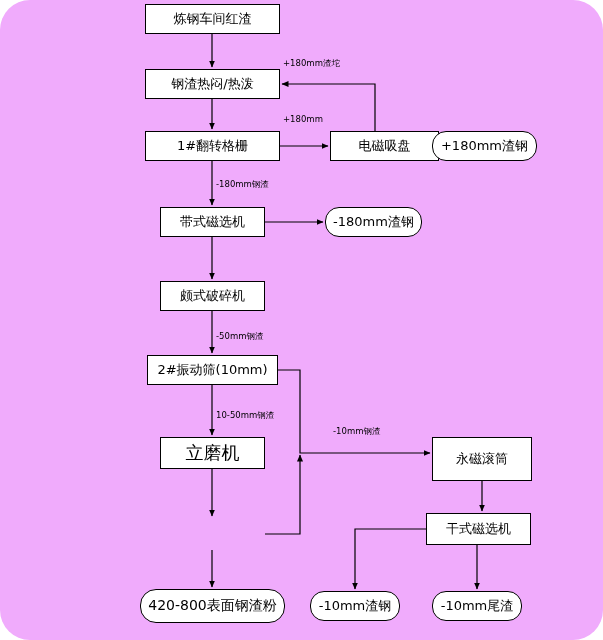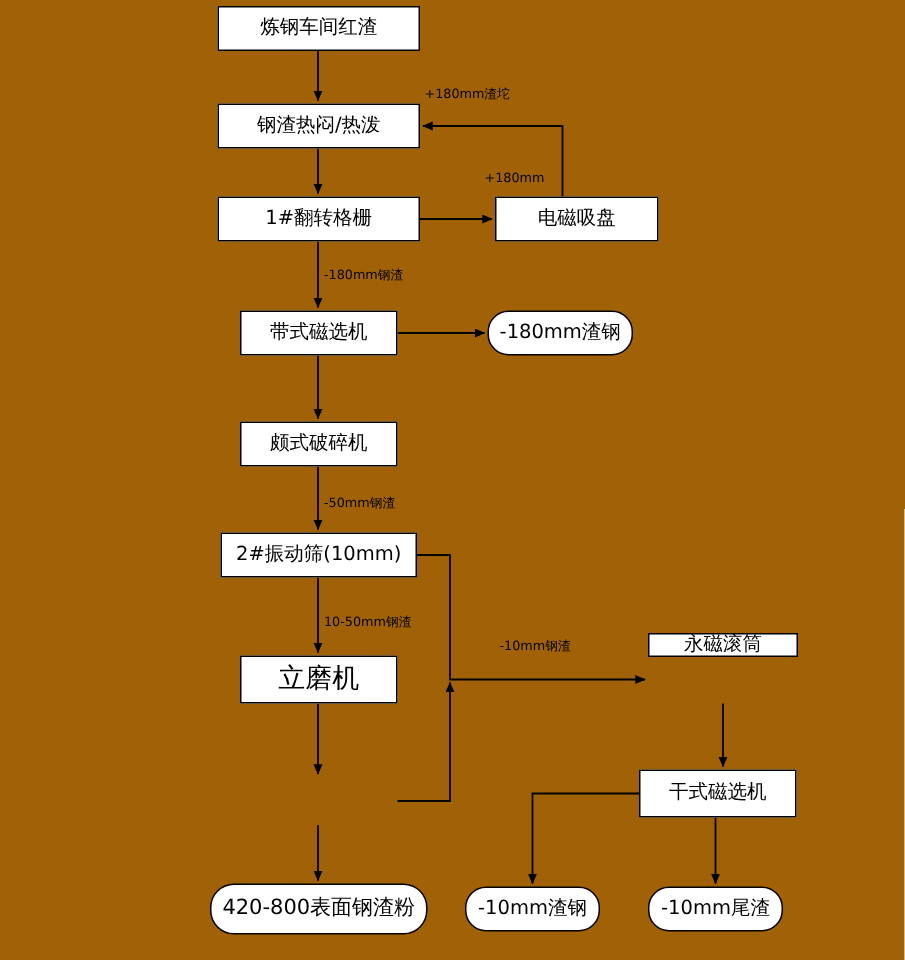--- a/index.html
+++ b/index.html
@@ -7,22 +7,23 @@
     padding: 0;
     background: #ffffff;
   }
   body {
     font-family: "DejaVu Sans", "Liberation Sans", sans-serif;
   }
   #canvas {
     position: relative;
     width: 603px;
     height: 640px;
-    background: #a16207;
+    background: #f0abfc;
     overflow: hidden;
+    border-radius: 30px;
   }
   .node {
     position: absolute;
     box-sizing: border-box;
     border: 1px solid #000000;
     background: #ffffff;
     display: flex;
     align-items: center;
     justify-content: center;
     text-align: center;
@@ -117,20 +118,23 @@
   </div>
 
   <div class="node" style="left:145px; top:131px; width:135px; height:30px;">
     <span>1#翻转格栅</span>
   </div>
 
   <div class="node" style="left:330px; top:131px; width:109px; height:30px;">
     <span>电磁吸盘</span>
   </div>
 
+  <div class="node rounded" style="left:432px; top:131px; width:105px; height:30px;">
+    <span>+180mm渣钢</span>
+  </div>
 
   <div class="node" style="left:160px; top:207px; width:105px; height:30px;">
     <span>带式磁选机</span>
   </div>
 
   <div class="node rounded" style="left:325px; top:207px; width:97px; height:30px;">
     <span>-180mm渣钢</span>
   </div>
 
   <div class="node" style="left:160px; top:281px; width:105px; height:30px;">
@@ -143,40 +147,40 @@
 
   <div class="node bold" style="left:160px; top:437px; width:105px; height:32px;">
     <span>立磨机</span>
   </div>
 
 
   <div class="node pill" style="left:140px; top:589px; width:145px; height:34px;">
     <span>420-800表面钢渣粉</span>
   </div>
 
-  <div class="node" style="left:432px; top:422px; width:100px; height:16px;">
+  <div class="node" style="left:432px; top:437px; width:100px; height:44px;">
     <span>永磁滚筒</span>
   </div>
 
   <div class="node" style="left:426px; top:513px; width:105px; height:32px;align-items:center;">
     <span>干式磁选机</span>
   </div>
 
   <div class="node rounded" style="left:310px; top:591px; width:90px; height:30px;">
     <span>-10mm渣钢</span>
   </div>
 
   <div class="node rounded" style="left:432px; top:591px; width:90px; height:30px;">
     <span>-10mm尾渣</span>
   </div>
 
   <div class="edge-label" style="left:283px; top:59px;">
     <span>+180mm渣坨</span>
   </div>
-  <div class="edge-label" style="left:283px; top:115px;margin-left:40px;">
+  <div class="edge-label" style="left:283px; top:115px;">
     <span>+180mm</span>
   </div>
   <div class="edge-label" style="left:216px; top:180px;">
     <span>-180mm钢渣</span>
   </div>
   <div class="edge-label" style="left:216px; top:332px;">
     <span>-50mm钢渣</span>
   </div>
   <div class="edge-label" style="left:216px; top:411px;">
     <span>10-50mm钢渣</span>

